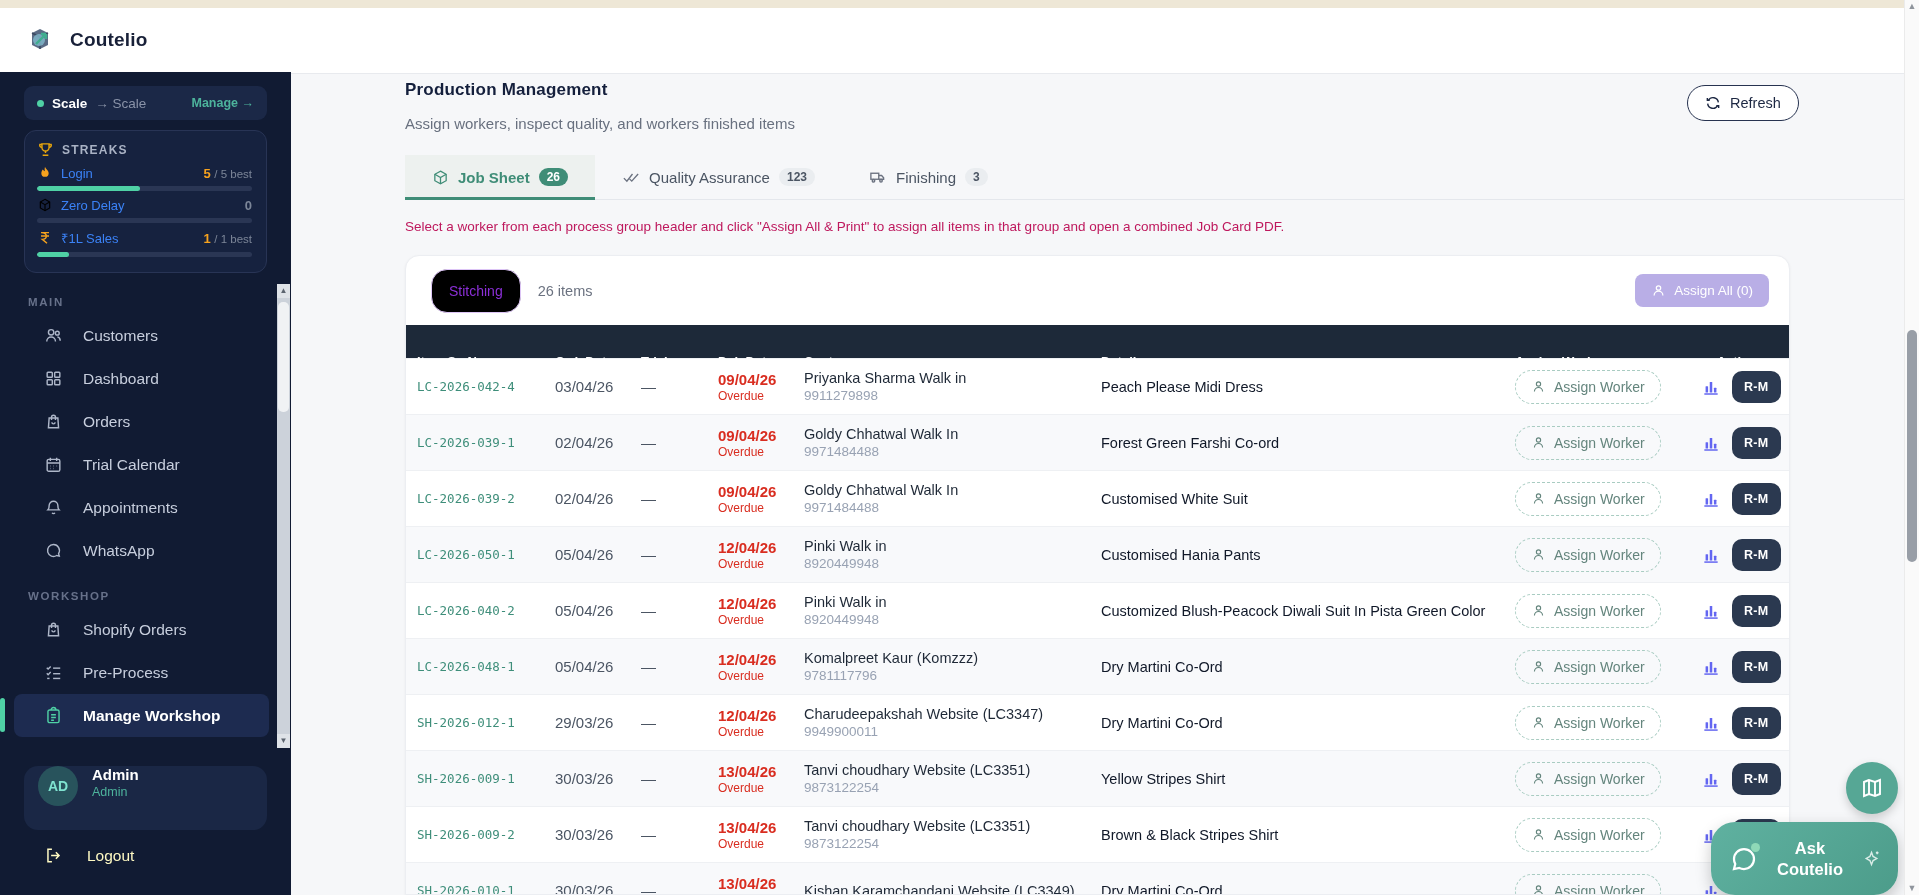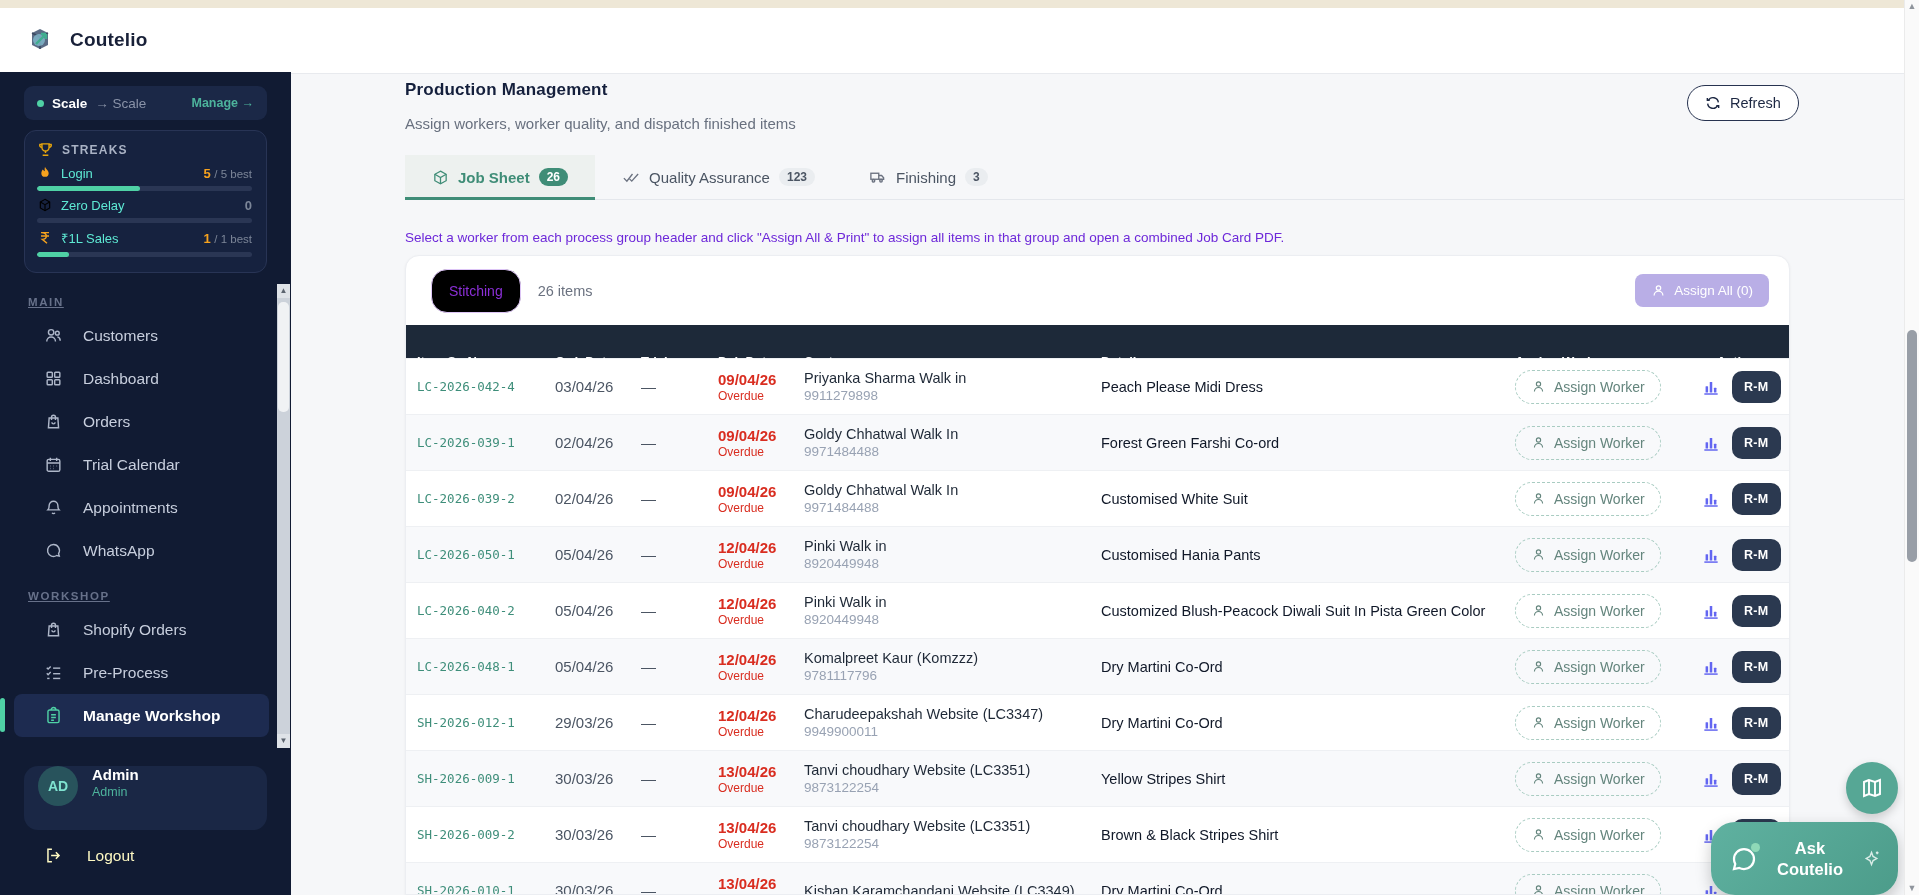--- a/index.html
+++ b/index.html
@@ -19,28 +19,28 @@
   .plan-pill { position:absolute; left:24px; top:78px; width:243px; height:34px; background:#1b2847; border-radius:9px; display:flex; align-items:center; padding:0 13px; gap:8px; }
   .plan-dot { width:7px; height:7px; border-radius:50%; background:#4fd1a5; }
   .plan-current { color:#ffffff; font-weight:bold; font-size:13.5px; }
   .plan-next { color:#8a93a8; font-size:13.5px; }
   .plan-manage { margin-left:auto; color:#4db39c; font-size:12.5px; font-weight:bold; cursor:pointer; }
 
   .streaks-card { position:absolute; left:24px; top:122px; width:243px; height:143px; background:#16223f; border:1px solid #283털, #283455; border:1px solid #283455; border-radius:12px; padding:10px 14px 8px 12px; }
   .streaks-head { display:flex; align-items:center; gap:8px; margin-bottom:7px; }
   .streaks-title { color:#a9b2c4; font-size:12px; font-weight:bold; letter-spacing:1.2px; }
   .streak-row { display:flex; align-items:center; gap:8px; margin-top:6px; }
-  .streak-label { color:#5eead4; font-size:13px; }
+  .streak-label { color:#3b82f6; font-size:13px; }
   .streak-val { margin-left:auto; font-size:13px; font-weight:bold; color:#7c8698; }
   .streak-val.hl { color:#f6a21e; }
   .streak-best { color:#7c8698; font-weight:normal; font-size:11.5px; }
   .streak-bar { height:5px; background:#2a3654; border-radius:3px; margin-top:5px; overflow:hidden; }
   .streak-fill { height:100%; background:#4fd1a5; border-radius:3px; }
 
-  .nav-label { position:relative; color:#67718a; font-size:11.5px; font-weight:bold; letter-spacing:1.6px; margin:0 0 6px 28px;text-decoration:underline; }
+  .nav-label { position:relative; color:#67718a; font-size:11.5px; font-weight:bold; letter-spacing:1.6px; margin:0 0 6px 28px; }
   .nav-zone { position:absolute; left:0; top:288px; width:277px; }
   .nav-item { position:relative; display:flex; align-items:center; gap:20px; height:43px; padding-left:44px; color:#c7cedd; font-size:15.5px; cursor:pointer; }
   .nav-item .icon { color:#aeb7c9; }
   .nav-item.active { background:#1d2b50; border-radius:8px; margin:0 8px 0 14px; padding-left:30px; color:#ffffff; font-weight:bold; }
   .nav-item.active .icon { color:#4fd1a5; }
   .active-bar { position:absolute; left:-14px; top:4px; width:5px; height:34px; border-radius:3px; background:#4fd1a5; }
   .nav-gap { height:18px; }
 
   .user-card { position:absolute; left:24px; top:758px; width:243px; height:64px; background:#1a2745; border-radius:14px; display:flex; align-items:flex-start; padding-left:14px; gap:14px; cursor:pointer; }
   .avatar { width:40px; height:40px; border-radius:50%; background:#28535c; color:#7fe3d0; font-weight:bold; font-size:14px; display:flex; align-items:center; justify-content:center; }
@@ -62,21 +62,21 @@
 
   .tabs { position:absolute; left:405px; top:155px; width:1499px; height:45px; display:flex; border-bottom:1px solid #e4e7ec; }
   .tab { display:flex; align-items:center; gap:9px; padding:0 27px; font-size:15px; color:#4b5563; cursor:pointer; position:relative; }
   .tab .icon { color:#6b7280; }
   .tab.active { background:#edf1ef; color:#3f8d77; font-weight:bold; }
   .tab.active .icon { color:#3f8d77; }
   .tab.active::after { content:""; position:absolute; left:0; right:0; bottom:-1px; height:3px; background:#3f8d77; }
   .tab-badge { font-size:12px; padding:2px 8px; border-radius:10px; background:#eaedf0; color:#4b5563; font-weight:bold; }
   .tab.active .tab-badge { background:#3f8d77; color:#ffffff; }
 
-  .instruction { position:absolute; left:405px; top:230px; font-size:13.5px; color:#6d28d9; }
+  .instruction { position:absolute; left:405px; top:219px; font-size:13.5px; color:#be185d; }
 
   .card { position:absolute; left:405px; top:255px; width:1385px; height:640px; background:#ffffff; border:1px solid #eceef2; border-radius:14px 14px 0 0; box-shadow:0 1px 3px rgba(16,24,40,.05); overflow:hidden; }
   .card-head { height:69px; display:flex; align-items:center; padding:0 20px 0 25px; gap:17px; }
   .proc-badge { height:44px; display:flex; align-items:center; padding:0 17px; border:1px solid #ddc5f6; background:#000000; color:#8b2fd6; font-weight:normal; font-size:14px; border-radius:16px; }
   .items-count { color:#6b7280; font-size:14.5px; }
   .assign-all-btn { margin-left:auto; height:33px; display:flex; align-items:center; gap:8px; padding:0 16px; background:#b9aee6; color:#ffffff; border:none; border-radius:8px; font-size:13.5px; font-family:inherit; cursor:pointer; }
 
   .thead, .trow { display:grid; grid-template-columns:138px 86px 77px 86px 297px 414px 186px 101px; align-items:center; }
   .thead { height:33px; background:#1d2939; color:#ffffff; font-size:13px; font-weight:bold; }
   .thead > div { padding-left:11px;margin-top:29px; }
@@ -323,21 +323,21 @@
             <path d="M10 4H5v16h5"></path>
             <path d="M15 8l4 4-4 4M19 12H9"></path>
           </svg>
       </span>
       <span>Logout</span>
     </div>
   </div>
 
   <div class="main-topband"></div>
   <div class="page-title">Production Management</div>
-  <div class="page-sub">Assign workers, worker quality, and dispatch finished items</div>
+  <div class="page-sub">Assign workers, inspect quality, and workers finished items</div>
   <button class="refresh-btn">
     <span class="icon">
       <svg width="16" height="16" viewBox="0 0 24 24" fill="none" stroke="currentColor" stroke-width="2.1">
           <path d="M20 11a8 8 0 00-14.9-3M4 13a8 8 0 0014.9 3"></path>
           <path d="M3.5 4.5V8H7M20.5 19.5V16H17"></path>
         </svg>
     </span>
     <span>Refresh</span>
   </button>
 

